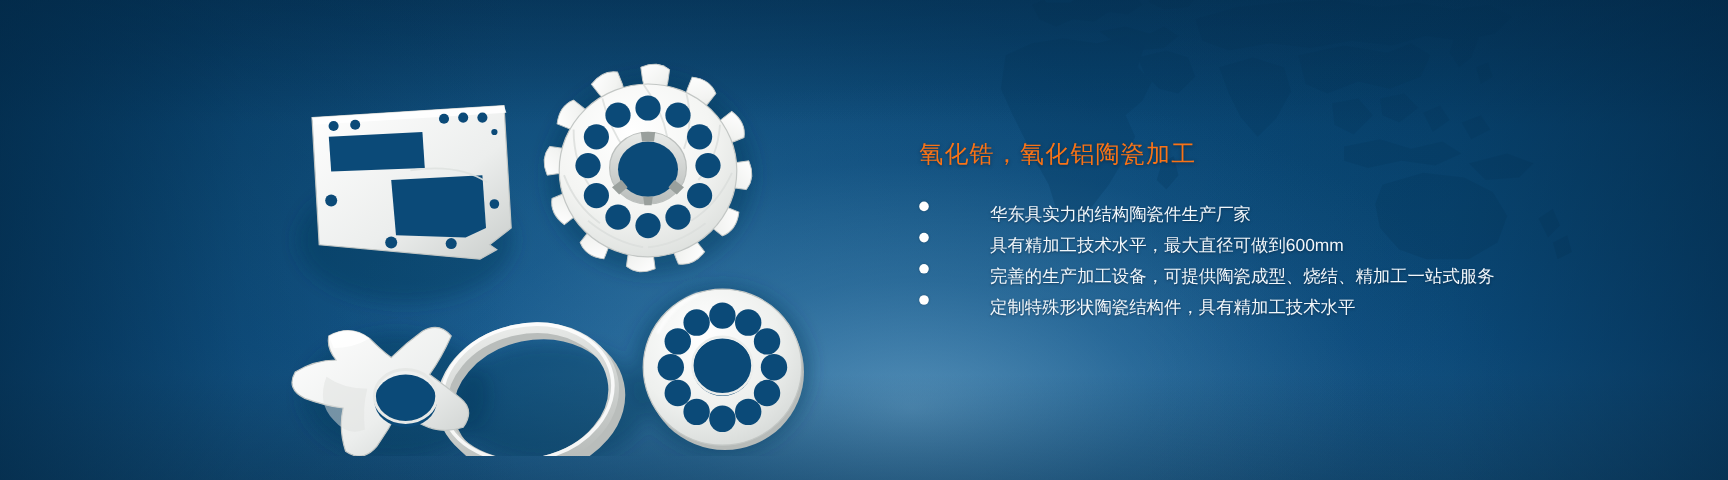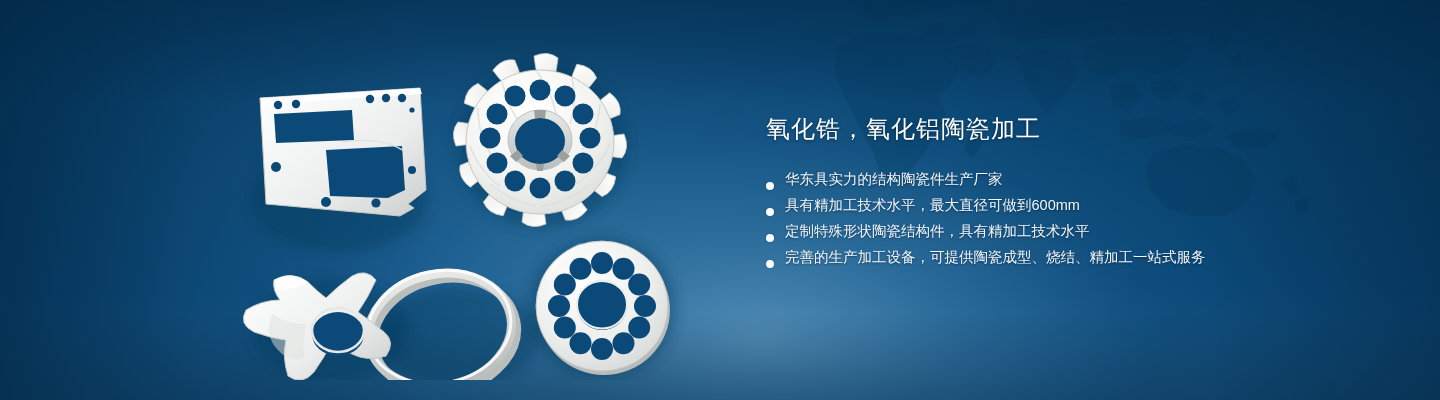--- a/index.html
+++ b/index.html
@@ -27,32 +27,32 @@
       linear-gradient(180deg, rgba(3,38,66,0.45) 0%, rgba(0,0,0,0) 26%);
   }
   .worldmap{
     position:absolute;left:820px;top:-14px;width:640px;height:230px;
     opacity:0.30;
   }
   .worldmap svg{display:block;width:100%;height:100%;}
   
   .copy{position:absolute;left:766px;top:112px;width:520px;}
   .title{
-    color:#ffffff;
-    font-size:24px;
+    color:#f97316;
+    font-size:20px;
     line-height:34px;
     letter-spacing:1px;
     font-weight:400;
     white-space:nowrap;
     text-shadow:0 1px 3px rgba(0,20,40,0.55);
   }
   .bullets{margin-top:22px;}
   .bullet-row{
-    display:flex;align-items:flex-end;
-    height:22px;margin-bottom:4px;
+    display:flex;align-items:flex-start;
+    height:22px;margin-bottom:4px;gap:40px;
   }
   .dot{
     width:8px;height:8px;border-radius:50%;
     background:#ffffff;flex:0 0 8px;margin-right:11px;
     box-shadow:0 0 2px rgba(0,0,0,0.25);
   }
   .bullet-text{
     color:#f2f7fb;
     font-size:14.5px;
     line-height:22px;
@@ -315,22 +315,22 @@
       <div class="bullet-row">
         <span class="dot"></span>
         <span class="bullet-text">华东具实力的结构陶瓷件生产厂家</span>
       </div>
       <div class="bullet-row">
         <span class="dot"></span>
         <span class="bullet-text">具有精加工技术水平，最大直径可做到600mm</span>
       </div>
       <div class="bullet-row">
         <span class="dot"></span>
-        <span class="bullet-text">定制特殊形状陶瓷结构件，具有精加工技术水平</span>
+        <span class="bullet-text">完善的生产加工设备，可提供陶瓷成型、烧结、精加工一站式服务</span>
       </div>
       <div class="bullet-row">
         <span class="dot"></span>
-        <span class="bullet-text">完善的生产加工设备，可提供陶瓷成型、烧结、精加工一站式服务</span>
+        <span class="bullet-text">定制特殊形状陶瓷结构件，具有精加工技术水平</span>
       </div>
     </div>
   </div>
 
 </div>
 
 </body></html>

